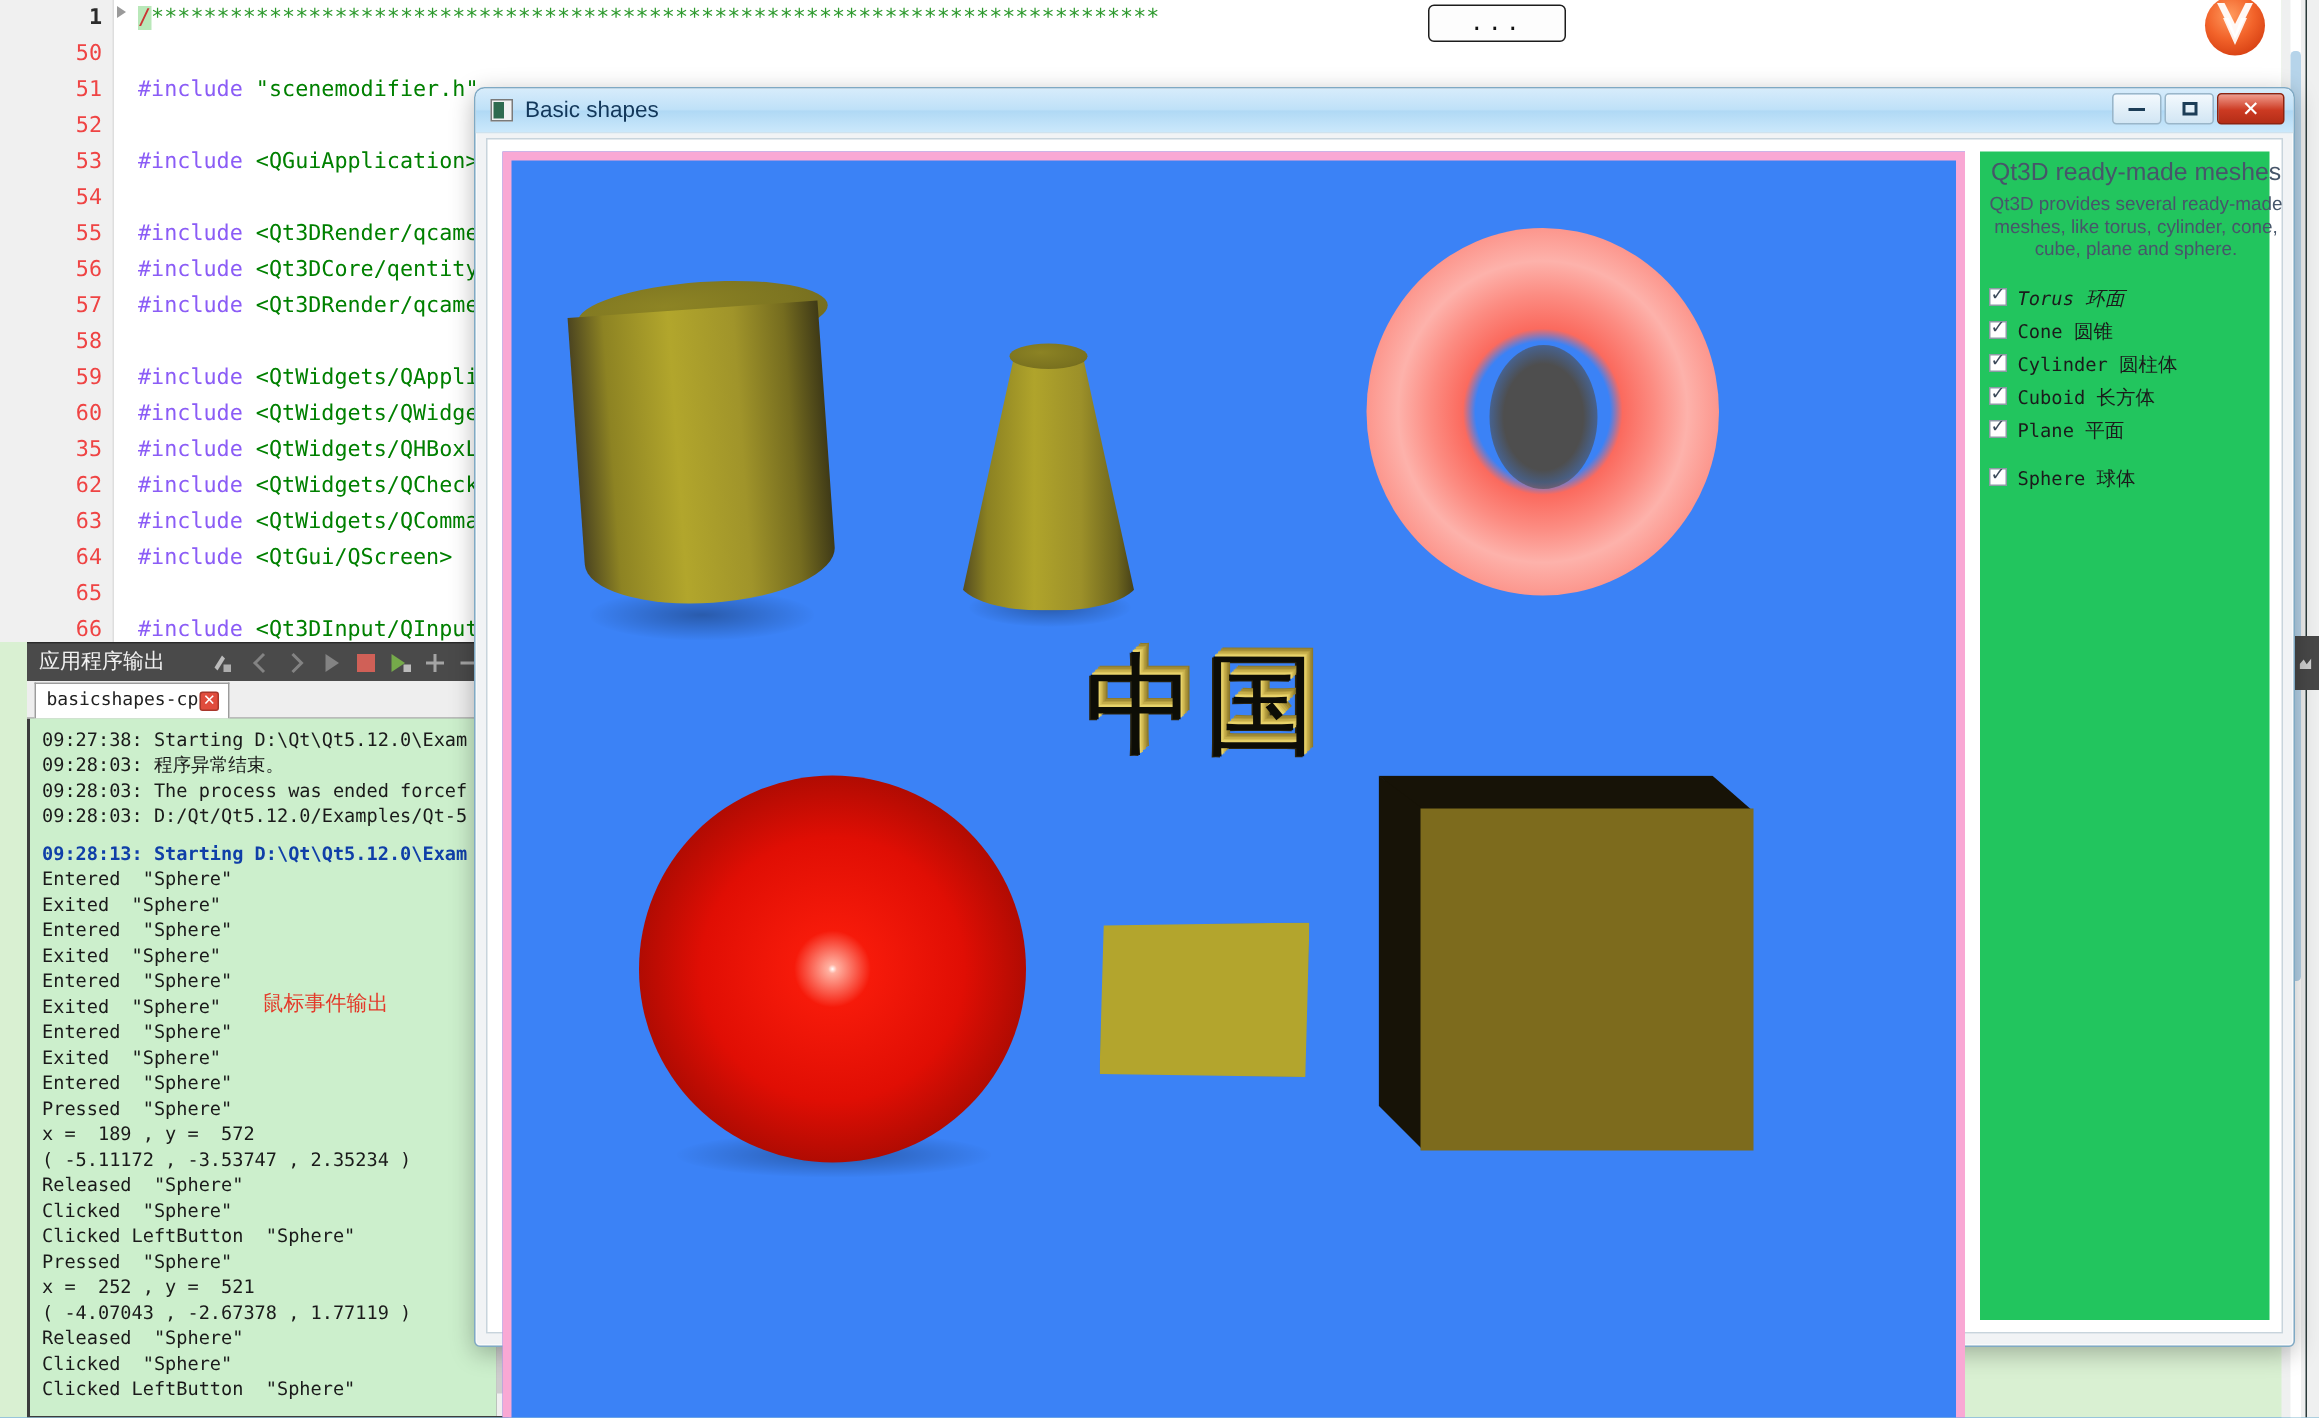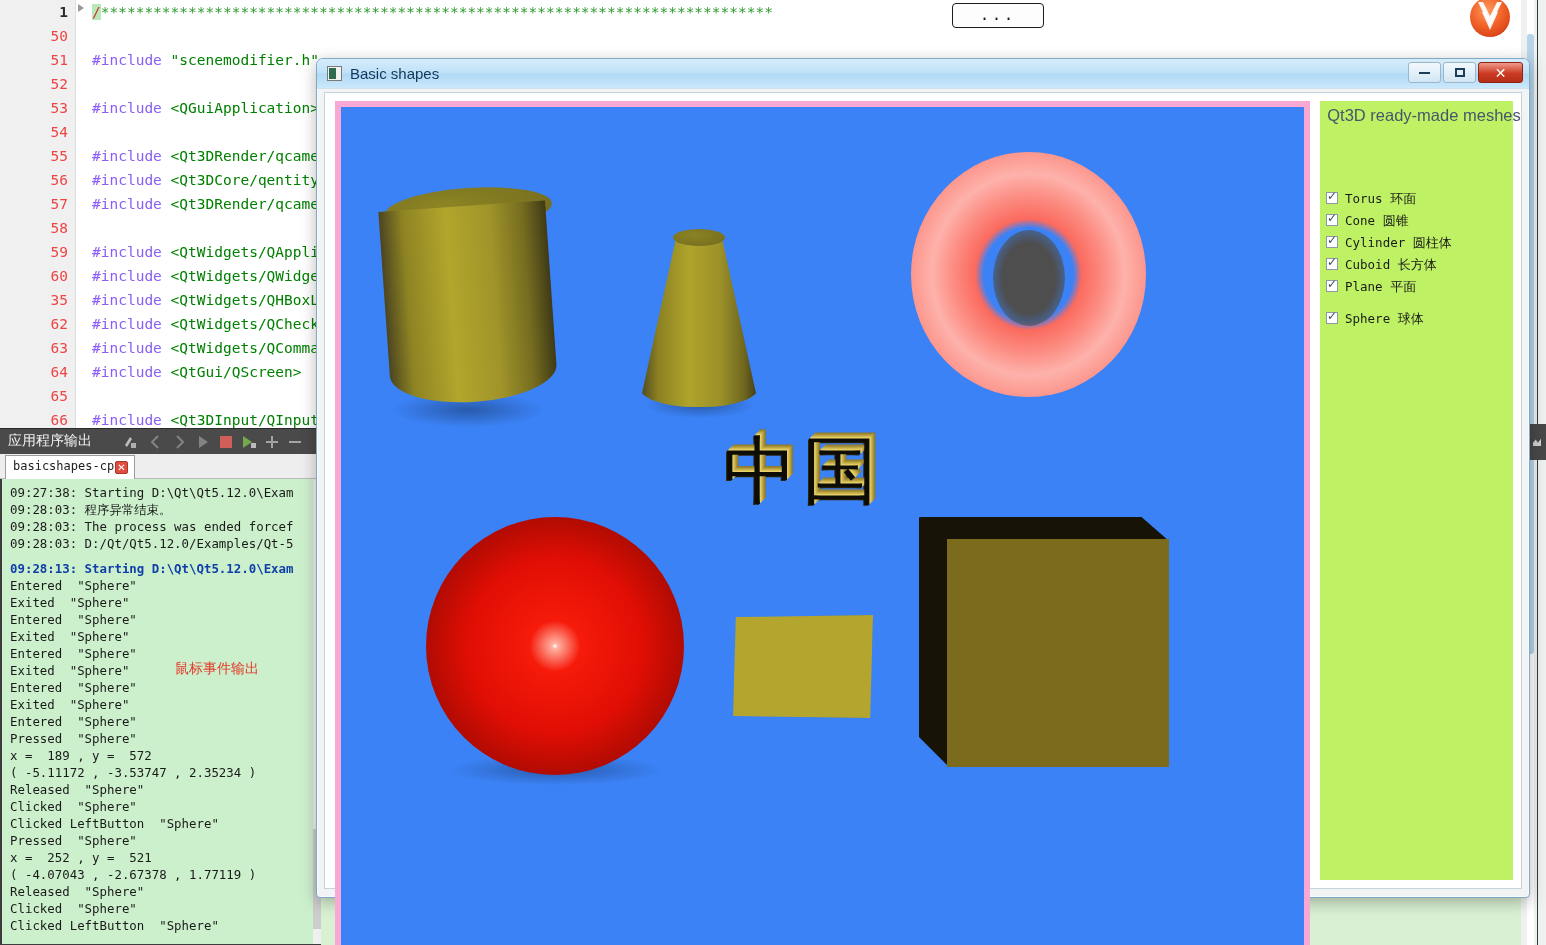--- a/index.html
+++ b/index.html
@@ -80,21 +80,21 @@
     background: #484848; overflow: hidden;
   }
   #rail-chip:after {
     content: ""; position: absolute; left: 3px; top: 14px;
     width: 8px; height: 8px; background: #cfcfcf;
     clip-path: polygon(0 60%, 35% 20%, 60% 60%, 100% 10%, 100% 100%, 0 100%);
   }
 
   
   #output-pane {
-    position: absolute; left: 0; top: 428px; width: 321px; height: 517px;
+    position: absolute; left: 18px; top: 428px; width: 321px; height: 517px;
     background: #3c3c3c; border-top: 1px solid #2a2a2a;
   }
   #output-header {
     position: absolute; left: 0; top: 0; width: 321px; height: 25px;
     background: #4a4a4a;
   }
   #output-title {
     position: absolute; left: 8px; top: 3px;
     font-size: 14px; color: #f2f2f2; font-family: "DejaVu Sans", sans-serif;
   }
@@ -189,21 +189,21 @@
   #shapes-client {
     position: absolute; left: 7px; top: 33px; right: 7px; bottom: 8px;
     background: #ffffff; border: 1px solid #c8d4dc;
   }
   #viewport {
     position: absolute; left: 10px; top: 8px; width: 975px; height: 929px;
     background: #3b82f6; border: 6px solid #f9a8d4;
   }
   #side-panel {
     position: absolute; left: 995px; top: 8px; right: 8px; bottom: 8px;
-    background: #bef264;
+    background: #22c55e;
   }
   #panel-title {
     position: absolute; left: 6px; top: 5px; width: 196px;
     font-size: 16.5px; color: #47566a; text-align: center;
     font-family: "Liberation Sans", sans-serif;
   }
   #panel-desc {
     position: absolute; left: 6px; top: 28px; width: 196px;
     font-size: 12.6px; color: #47566a; line-height: 15px; text-align: center;
     font-family: "Liberation Sans", sans-serif;
@@ -499,22 +499,23 @@
 
         <div class="prim" id="cuboid">
           <div id="cube-top"></div>
           <div id="cube-left"></div>
           <div id="cube-front"></div>
         </div>
       </div>
 
       <div id="side-panel">
         <div id="panel-title">Qt3D ready-made meshes</div>
+        <div id="panel-desc">Qt3D provides several ready-made meshes, like torus, cylinder, cone, cube, plane and sphere.</div>
         <div id="checkbox-list">
-            <div class="check-row" style="top: 88px;">
+            <div class="check-row" style="top: 88px; font-style: italic;">
               <span class="checkbox"></span>
               <span class="check-label">Torus <span class="cn">环面</span></span>
             </div>
             <div class="check-row" style="top: 110px;">
               <span class="checkbox"></span>
               <span class="check-label">Cone <span class="cn">圆锥</span></span>
             </div>
             <div class="check-row" style="top: 132px;">
               <span class="checkbox"></span>
               <span class="check-label">Cylinder <span class="cn">圆柱体</span></span>

